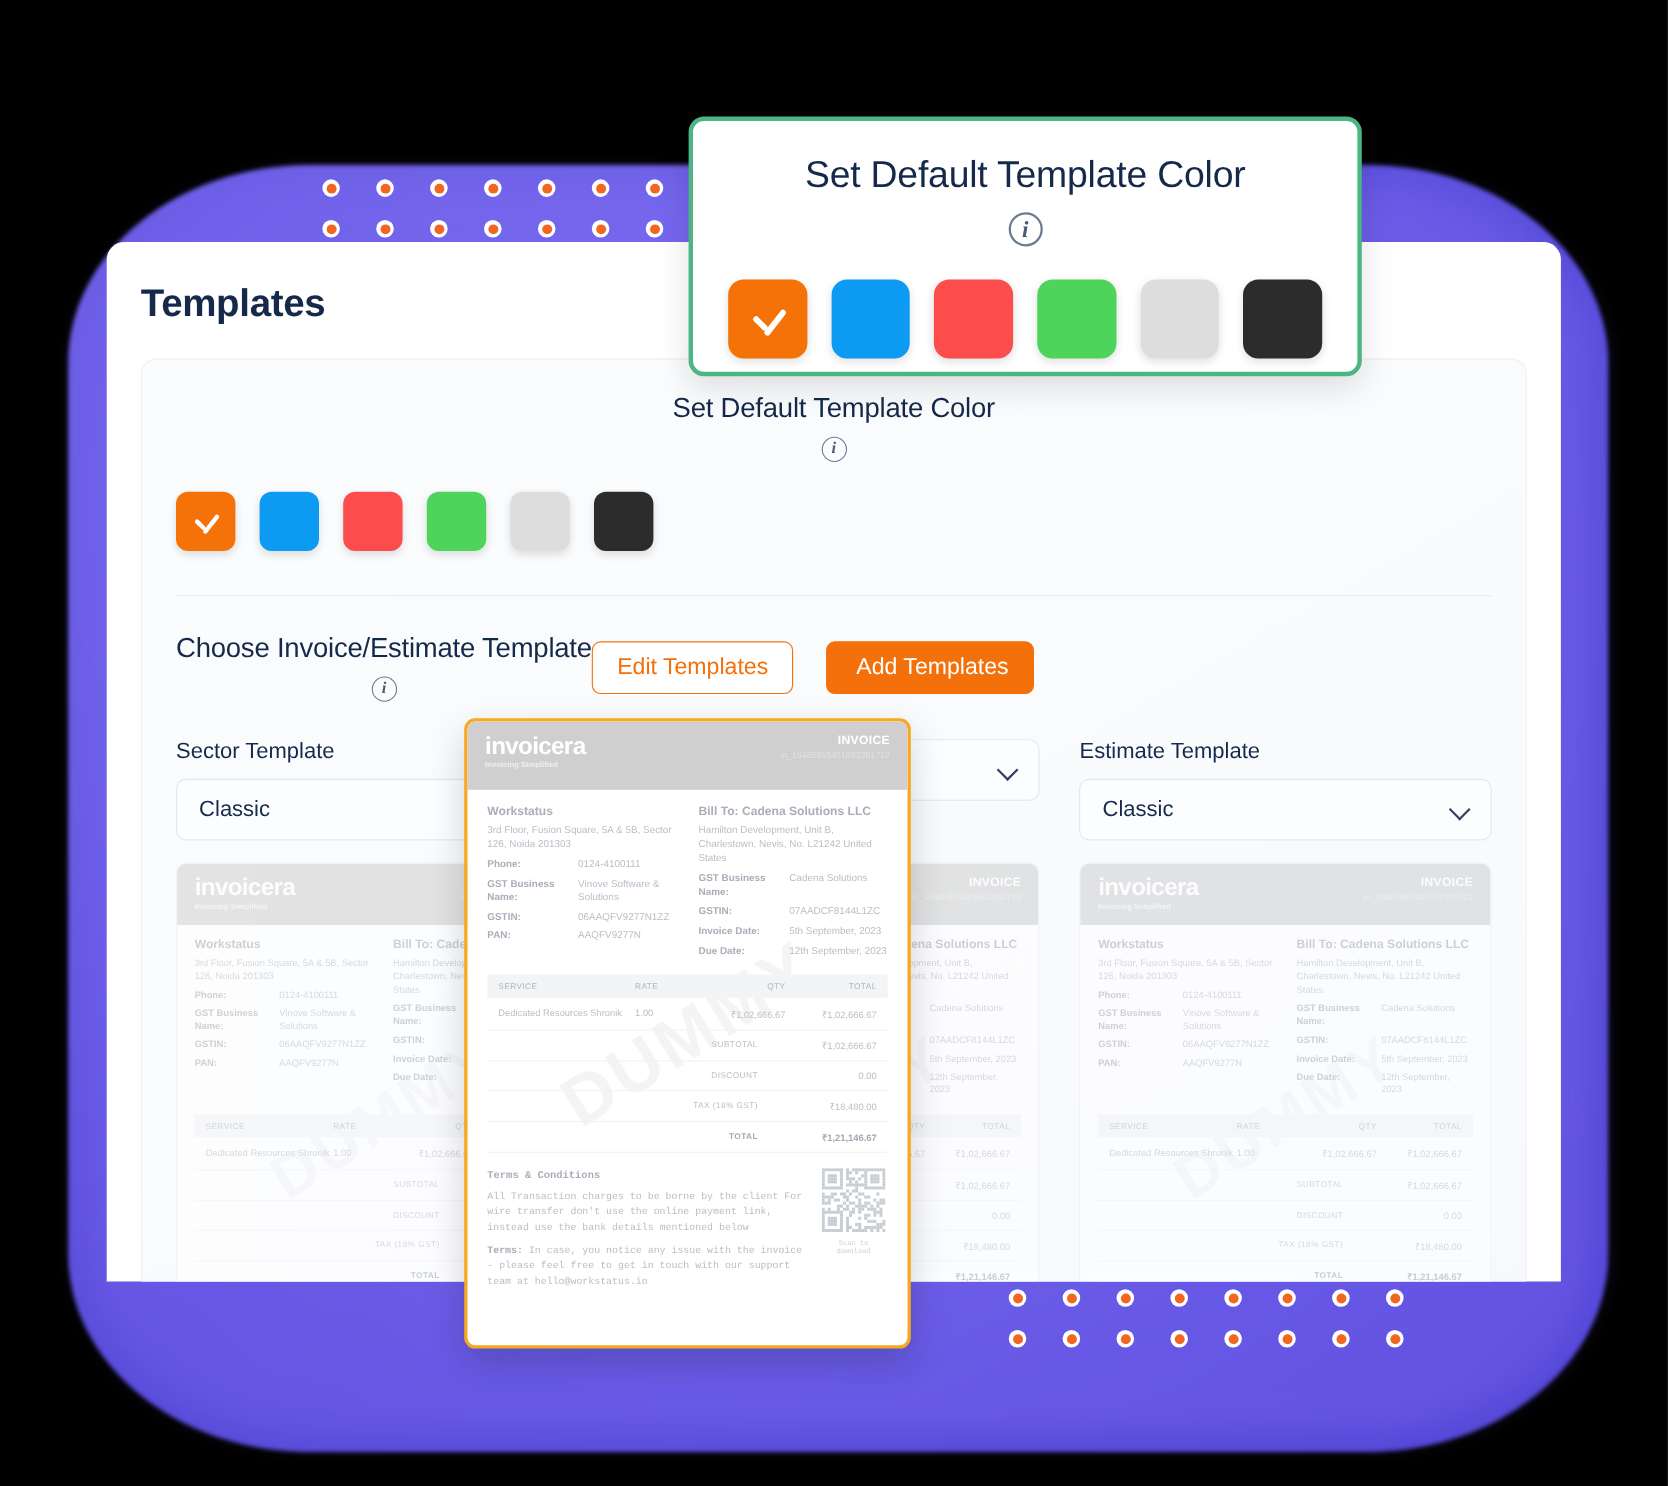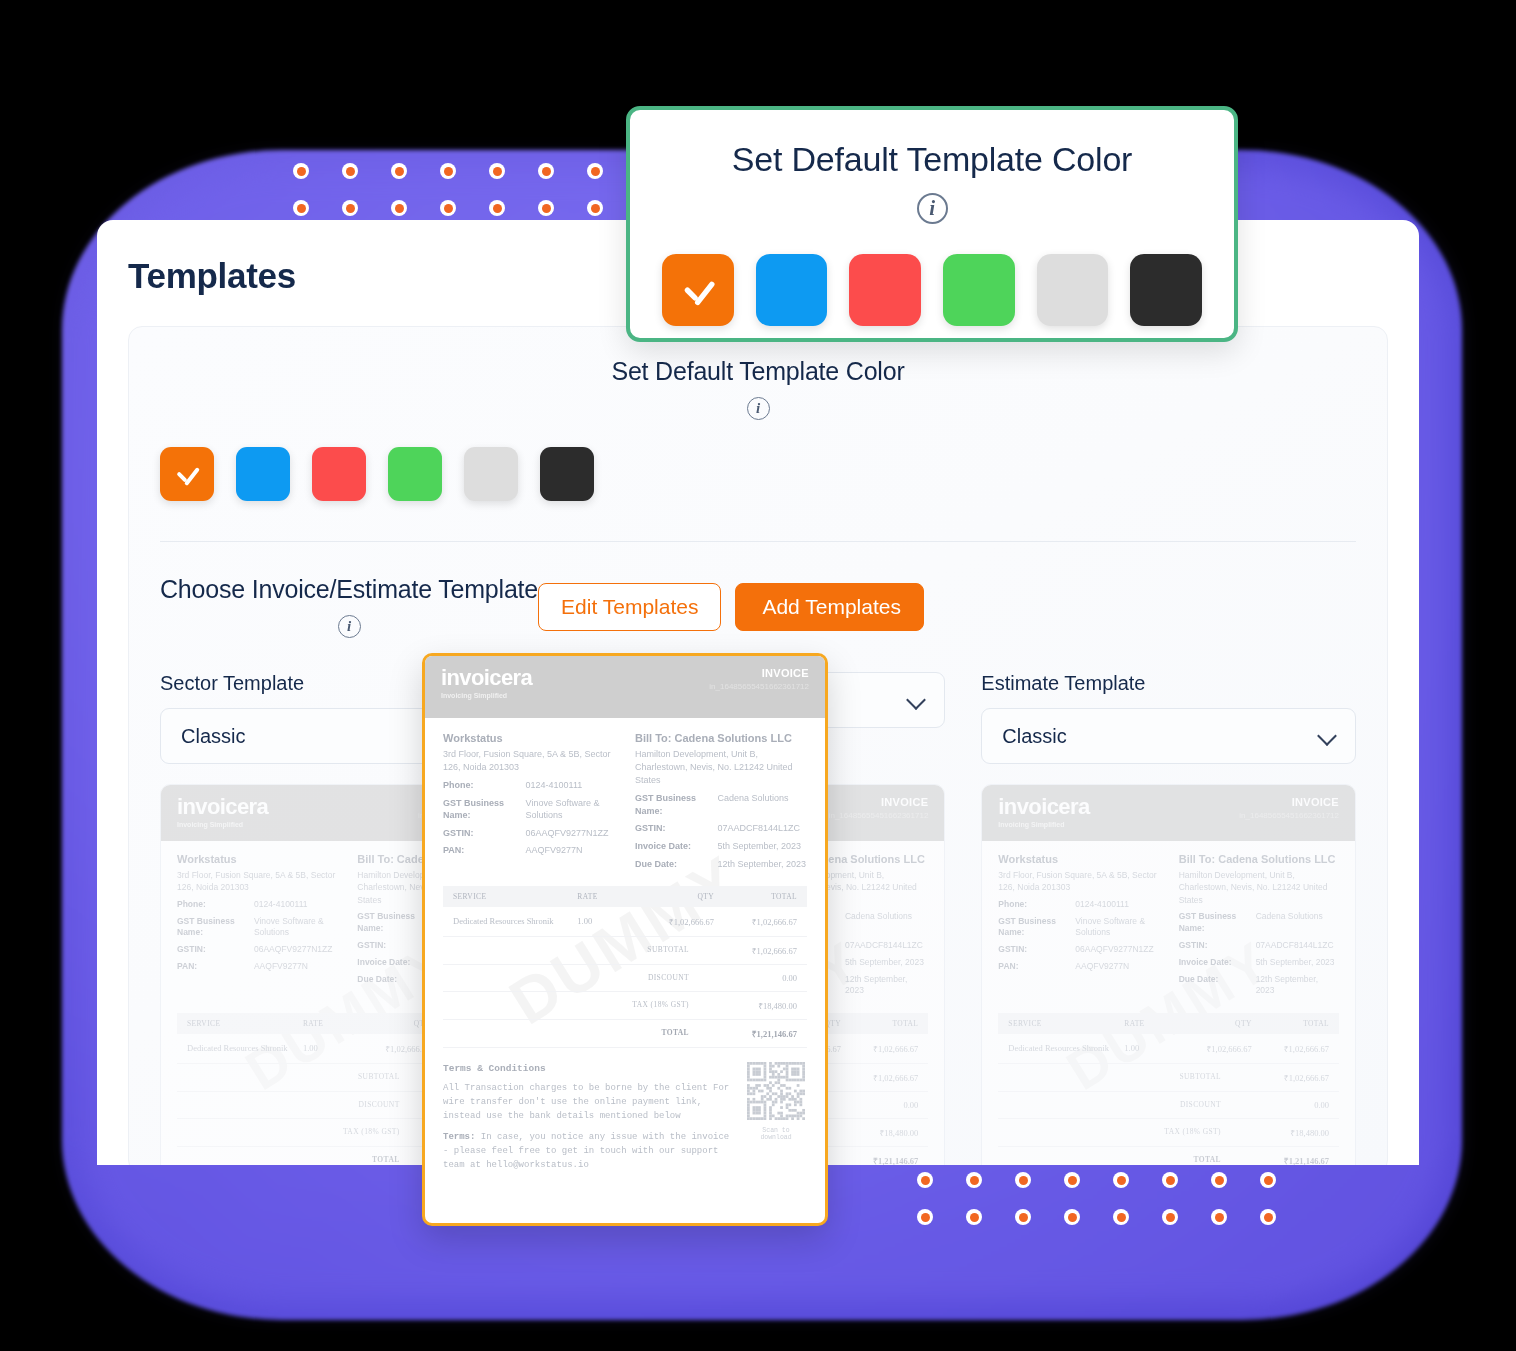--- a/index.html
+++ b/index.html
@@ -101,21 +101,21 @@
   .check::before { width: 4px; height: 12px; left: 5px; top: 4px; transform: rotate(-45deg); }
   .check::after  { width: 4px; height: 21px; left: 15px; top: -1px; transform: rotate(38deg); }
 
   .divider { height: 1px; background: #e7ebf1; margin: 40px 0 0 0; }
 
   
   .choose-row {
     display: flex; align-items: center; 
     margin-top: 33px;
   }
-  .btn-group { display: flex; gap: 14px; }
+  .btn-group { display: flex; gap: 30px; }
   .btn {
     font-size: 21px; font-weight: 500; padding: 11px 22px;
     border-radius: 8px; cursor: pointer; white-space: nowrap;
   }
   .btn-outline { background: #fff; color: #f4700b; border: 1.6px solid #f4700b; }
   .btn-solid   { background: #f4700b; color: #fff; border: 1.6px solid #f4700b; padding-left: 26px; }
 
   
   .selects { display: flex; gap: 36px; margin-top: 34px; }
   .select-col { flex: 1; min-width: 0; }
@@ -157,21 +157,21 @@
 
   .inv-body { padding: 12px 16px 0 16px; position: relative; z-index: 2;}
   .two-col { display: flex; gap: 20px; }
   .col { flex: 1; min-width: 0; }
   .strong { font-weight: bold; color: #a9aeb8; font-size: 11px; }
   .addr { margin-top: 4px; line-height: 1.45; }
   .kv { display: flex; margin-top: 5px; line-height: 1.4; }
   .kv .k { width: 48%; font-weight: bold; color: #a9aeb8; }
   .kv .v { width: 52%; }
 
-  .tbl { margin-top: 16px; font-family: Liberation Serif, serif; }
+  .tbl { margin-top: 16px; }
   .tbl-head {
     background: #f3f4f6; display: flex; padding: 6px 10px;
     font-size: 7.5px; letter-spacing: .4px; color: #b0b5bf;
   }
   .tbl-row {
     display: flex; padding: 9px 10px; border-bottom: 1px solid #f1f2f5;
     font-size: 8.5px;
   }
   .c-serv { flex: 3; }
   .c-rate { flex: 1.3; }

